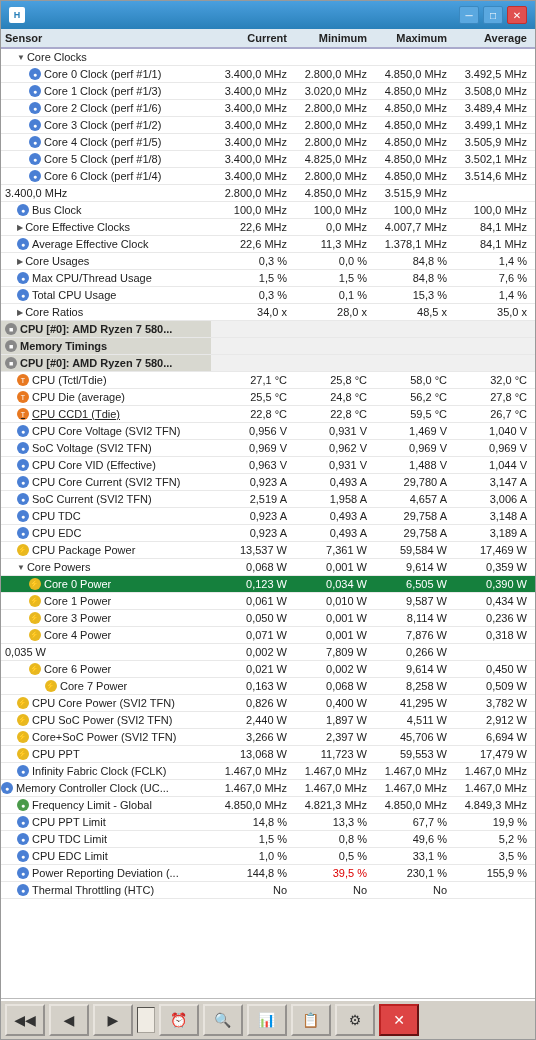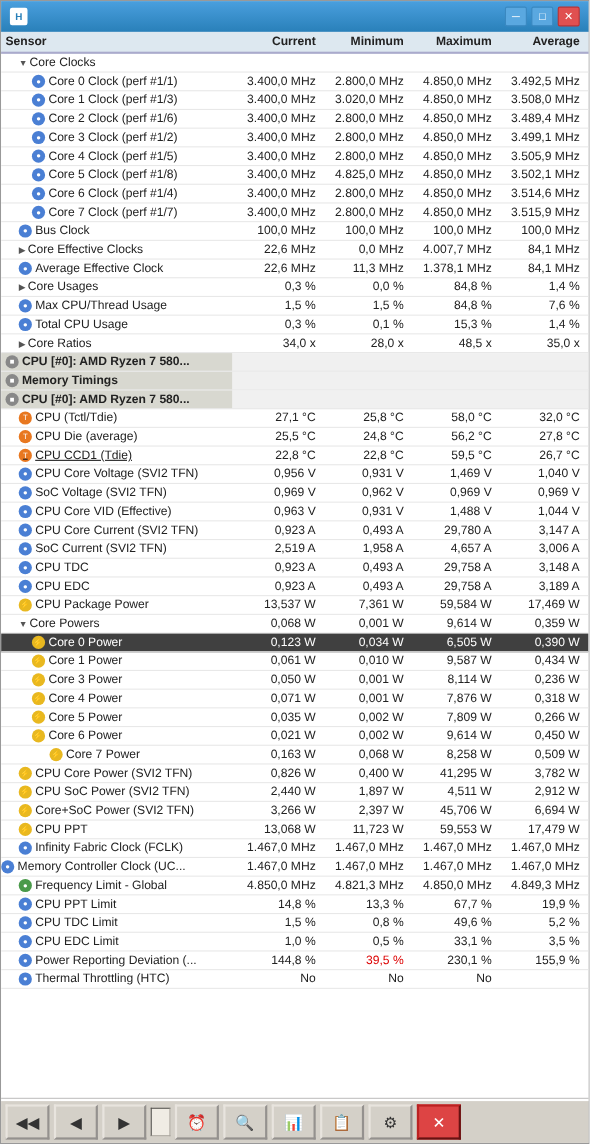--- a/index.html
+++ b/index.html
@@ -90,21 +90,21 @@
       overflow-y: scroll;
       background: #fff;
       border-bottom: 1px solid #bbb;
     }
     .row {
       display: grid;
       grid-template-columns: 210px 80px 80px 80px 80px;
       border-bottom: 1px solid #e8e8e8;
       min-height: 17px;
     }
-    .row.highlight { background: #404040; color: white; }
+    .row.highlight { background: #15803d; color: white; }
     .row.highlight .cell { color: white; }
     .row.section-header { background: #f0f0f0; font-weight: 600; }
     .cell {
       padding: 1px 4px;
       font-size: 11px;
       color: #222;
       white-space: nowrap;
       overflow: hidden;
       text-overflow: ellipsis;
       display: flex;
@@ -260,24 +260,20 @@
       <div class="cell" style="padding-left:28px; ">
         <span class="icon-circle ic-blue" style="font-size:7px;">●</span>
         <span>Core 6 Clock (perf #1/4)</span>
       </div>
       <div class="cell">3.400,0 MHz</div>
       <div class="cell" style="">2.800,0 MHz</div>
       <div class="cell">4.850,0 MHz</div>
       <div class="cell">3.514,6 MHz</div>
     </div>
       <div class="row">
-      <div class="cell" style="padding-left:28px; ">
-        <span class="icon-circle ic-blue" style="font-size:7px;">●</span>
-        <span>Core 7 Clock (perf #1/7)</span>
-      </div>
       <div class="cell">3.400,0 MHz</div>
       <div class="cell" style="">2.800,0 MHz</div>
       <div class="cell">4.850,0 MHz</div>
       <div class="cell">3.515,9 MHz</div>
     </div>
       <div class="row">
       <div class="cell" style="padding-left:16px; ">
         <span class="icon-circle ic-blue" style="font-size:7px;">●</span>
         <span>Bus Clock</span>
       </div>
@@ -530,24 +526,20 @@
       <div class="cell" style="padding-left:28px; ">
         <span class="icon-circle ic-lightning" style="font-size:7px;">⚡</span>
         <span>Core 4 Power</span>
       </div>
       <div class="cell">0,071 W</div>
       <div class="cell" style="">0,001 W</div>
       <div class="cell">7,876 W</div>
       <div class="cell">0,318 W</div>
     </div>
       <div class="row">
-      <div class="cell" style="padding-left:28px; ">
-        <span class="icon-circle ic-lightning" style="font-size:7px;">⚡</span>
-        <span>Core 5 Power</span>
-      </div>
       <div class="cell">0,035 W</div>
       <div class="cell" style="">0,002 W</div>
       <div class="cell">7,809 W</div>
       <div class="cell">0,266 W</div>
     </div>
       <div class="row">
       <div class="cell" style="padding-left:28px;text-align:right; ">
         <span class="icon-circle ic-lightning" style="font-size:7px;">⚡</span>
         <span>Core 6 Power</span>
       </div>

